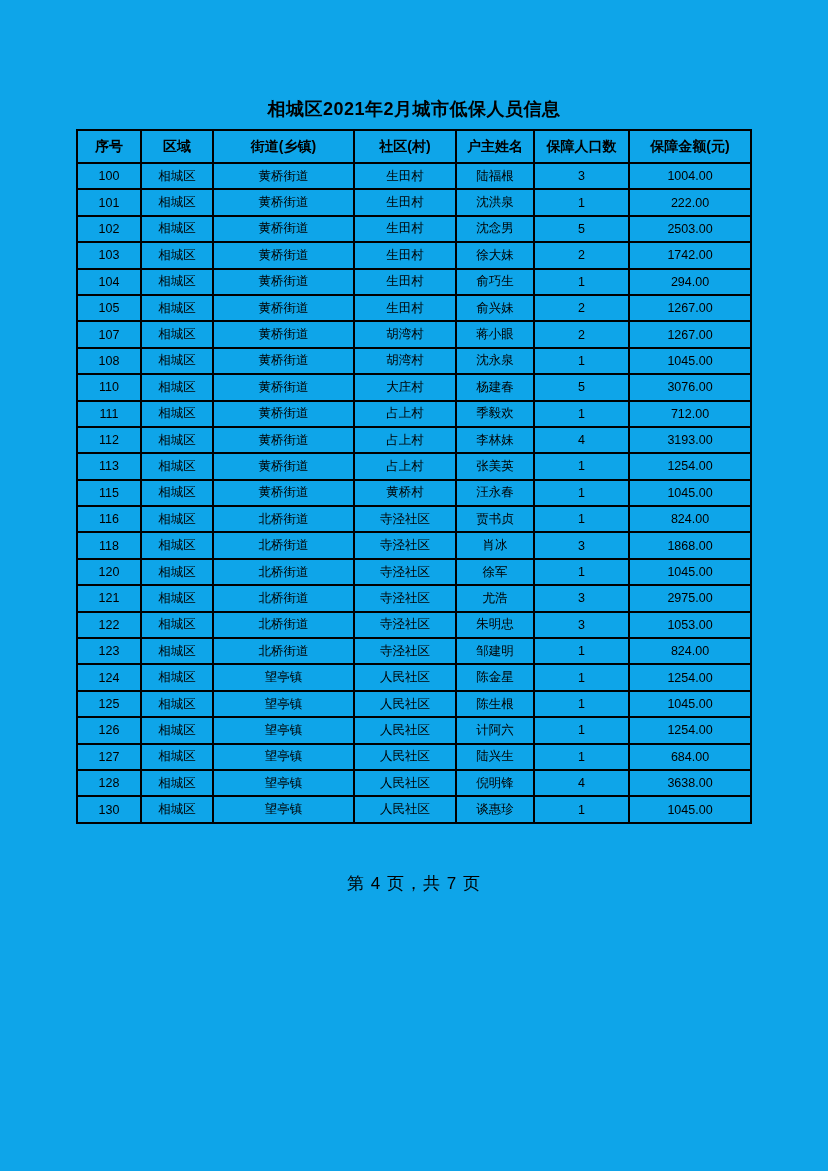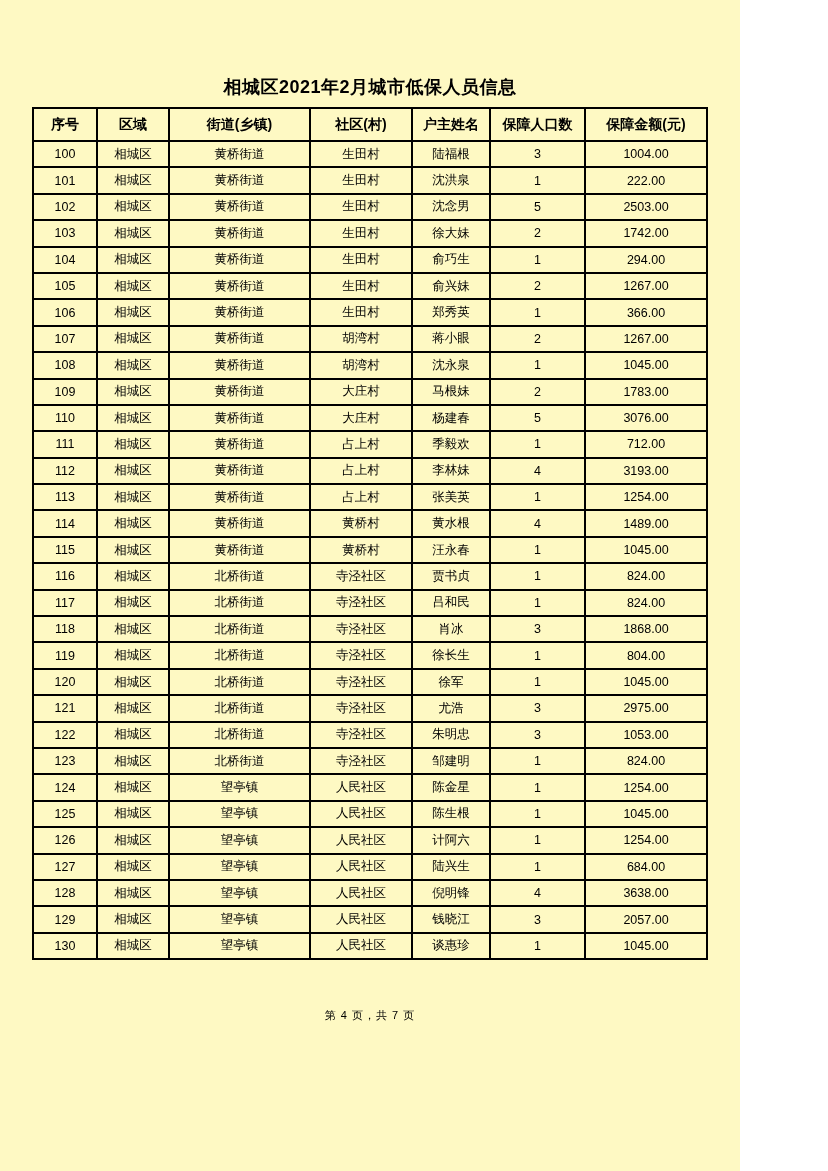--- a/index.html
+++ b/index.html
@@ -8,25 +8,25 @@
     background: #ffffff;
   }
   body {
     width: 828px;
     height: 1171px;
     font-family: "Liberation Sans", sans-serif;
     color: #000000;
     position: relative;
   }
   .page {
-    width: 740px;
+    width: 828px;
     height: 1171px;
-    background: #fef9c3;
+    background: #0ea5e9;
     box-sizing: border-box;
-    padding-top: 74px;
+    padding-top: 96px;
   }
   .page-title {
     text-align: center;
     font-weight: bold;
     font-size: 18px;
     line-height: 26px;
     letter-spacing: 0.5px;
     margin: 0 0 7px 0;
   }
   table.data-table {
@@ -57,21 +57,21 @@
   }
   .col-serial    { width: 64px;  }
   .col-region    { width: 72px;  }
   .col-street    { width: 141px; }
   .col-community { width: 102px; }
   .col-name      { width: 78px;  }
   .col-count     { width: 95px;  }
   .col-amount    { width: 122px; }
   .page-footer {
     text-align: center;
-    font-size: 11px;
+    font-size: 17px;
     margin-top: 48px;
     letter-spacing: 1px;
   }
 </style>
 </head>
 <body>
 
 <div class="page">
 
   <h1 class="page-title">相城区2021年2月城市低保人员信息</h1>
@@ -146,56 +146,38 @@
         <tr>
           <td>105</td>
           <td>相城区</td>
           <td>黄桥街道</td>
           <td>生田村</td>
           <td>俞兴妹</td>
           <td>2</td>
           <td>1267.00</td>
         </tr>
         <tr>
-          <td>106</td>
-          <td>相城区</td>
-          <td>黄桥街道</td>
-          <td>生田村</td>
-          <td>郑秀英</td>
-          <td>1</td>
-          <td>366.00</td>
-        </tr>
-        <tr>
           <td>107</td>
           <td>相城区</td>
           <td>黄桥街道</td>
           <td>胡湾村</td>
           <td>蒋小眼</td>
           <td>2</td>
           <td>1267.00</td>
         </tr>
         <tr>
           <td>108</td>
           <td>相城区</td>
           <td>黄桥街道</td>
           <td>胡湾村</td>
           <td>沈永泉</td>
           <td>1</td>
           <td>1045.00</td>
         </tr>
         <tr>
-          <td>109</td>
-          <td>相城区</td>
-          <td>黄桥街道</td>
-          <td>大庄村</td>
-          <td>马根妹</td>
-          <td>2</td>
-          <td>1783.00</td>
-        </tr>
-        <tr>
           <td>110</td>
           <td>相城区</td>
           <td>黄桥街道</td>
           <td>大庄村</td>
           <td>杨建春</td>
           <td>5</td>
           <td>3076.00</td>
         </tr>
         <tr>
           <td>111</td>
@@ -218,74 +200,47 @@
         <tr>
           <td>113</td>
           <td>相城区</td>
           <td>黄桥街道</td>
           <td>占上村</td>
           <td>张美英</td>
           <td>1</td>
           <td>1254.00</td>
         </tr>
         <tr>
-          <td>114</td>
-          <td>相城区</td>
-          <td>黄桥街道</td>
-          <td>黄桥村</td>
-          <td>黄水根</td>
-          <td>4</td>
-          <td>1489.00</td>
-        </tr>
-        <tr>
           <td>115</td>
           <td>相城区</td>
           <td>黄桥街道</td>
           <td>黄桥村</td>
           <td>汪永春</td>
           <td>1</td>
           <td>1045.00</td>
         </tr>
         <tr>
           <td>116</td>
           <td>相城区</td>
           <td>北桥街道</td>
           <td>寺泾社区</td>
           <td>贾书贞</td>
-          <td>1</td>
-          <td>824.00</td>
-        </tr>
-        <tr>
-          <td>117</td>
-          <td>相城区</td>
-          <td>北桥街道</td>
-          <td>寺泾社区</td>
-          <td>吕和民</td>
           <td>1</td>
           <td>824.00</td>
         </tr>
         <tr>
           <td>118</td>
           <td>相城区</td>
           <td>北桥街道</td>
           <td>寺泾社区</td>
           <td>肖冰</td>
           <td>3</td>
           <td>1868.00</td>
         </tr>
         <tr>
-          <td>119</td>
-          <td>相城区</td>
-          <td>北桥街道</td>
-          <td>寺泾社区</td>
-          <td>徐长生</td>
-          <td>1</td>
-          <td>804.00</td>
-        </tr>
-        <tr>
           <td>120</td>
           <td>相城区</td>
           <td>北桥街道</td>
           <td>寺泾社区</td>
           <td>徐军</td>
           <td>1</td>
           <td>1045.00</td>
         </tr>
         <tr>
           <td>121</td>
@@ -353,29 +308,20 @@
         <tr>
           <td>128</td>
           <td>相城区</td>
           <td>望亭镇</td>
           <td>人民社区</td>
           <td>倪明锋</td>
           <td>4</td>
           <td>3638.00</td>
         </tr>
         <tr>
-          <td>129</td>
-          <td>相城区</td>
-          <td>望亭镇</td>
-          <td>人民社区</td>
-          <td>钱晓江</td>
-          <td>3</td>
-          <td>2057.00</td>
-        </tr>
-        <tr>
           <td>130</td>
           <td>相城区</td>
           <td>望亭镇</td>
           <td>人民社区</td>
           <td>谈惠珍</td>
           <td>1</td>
           <td>1045.00</td>
         </tr>
       </tbody>
   </table>

